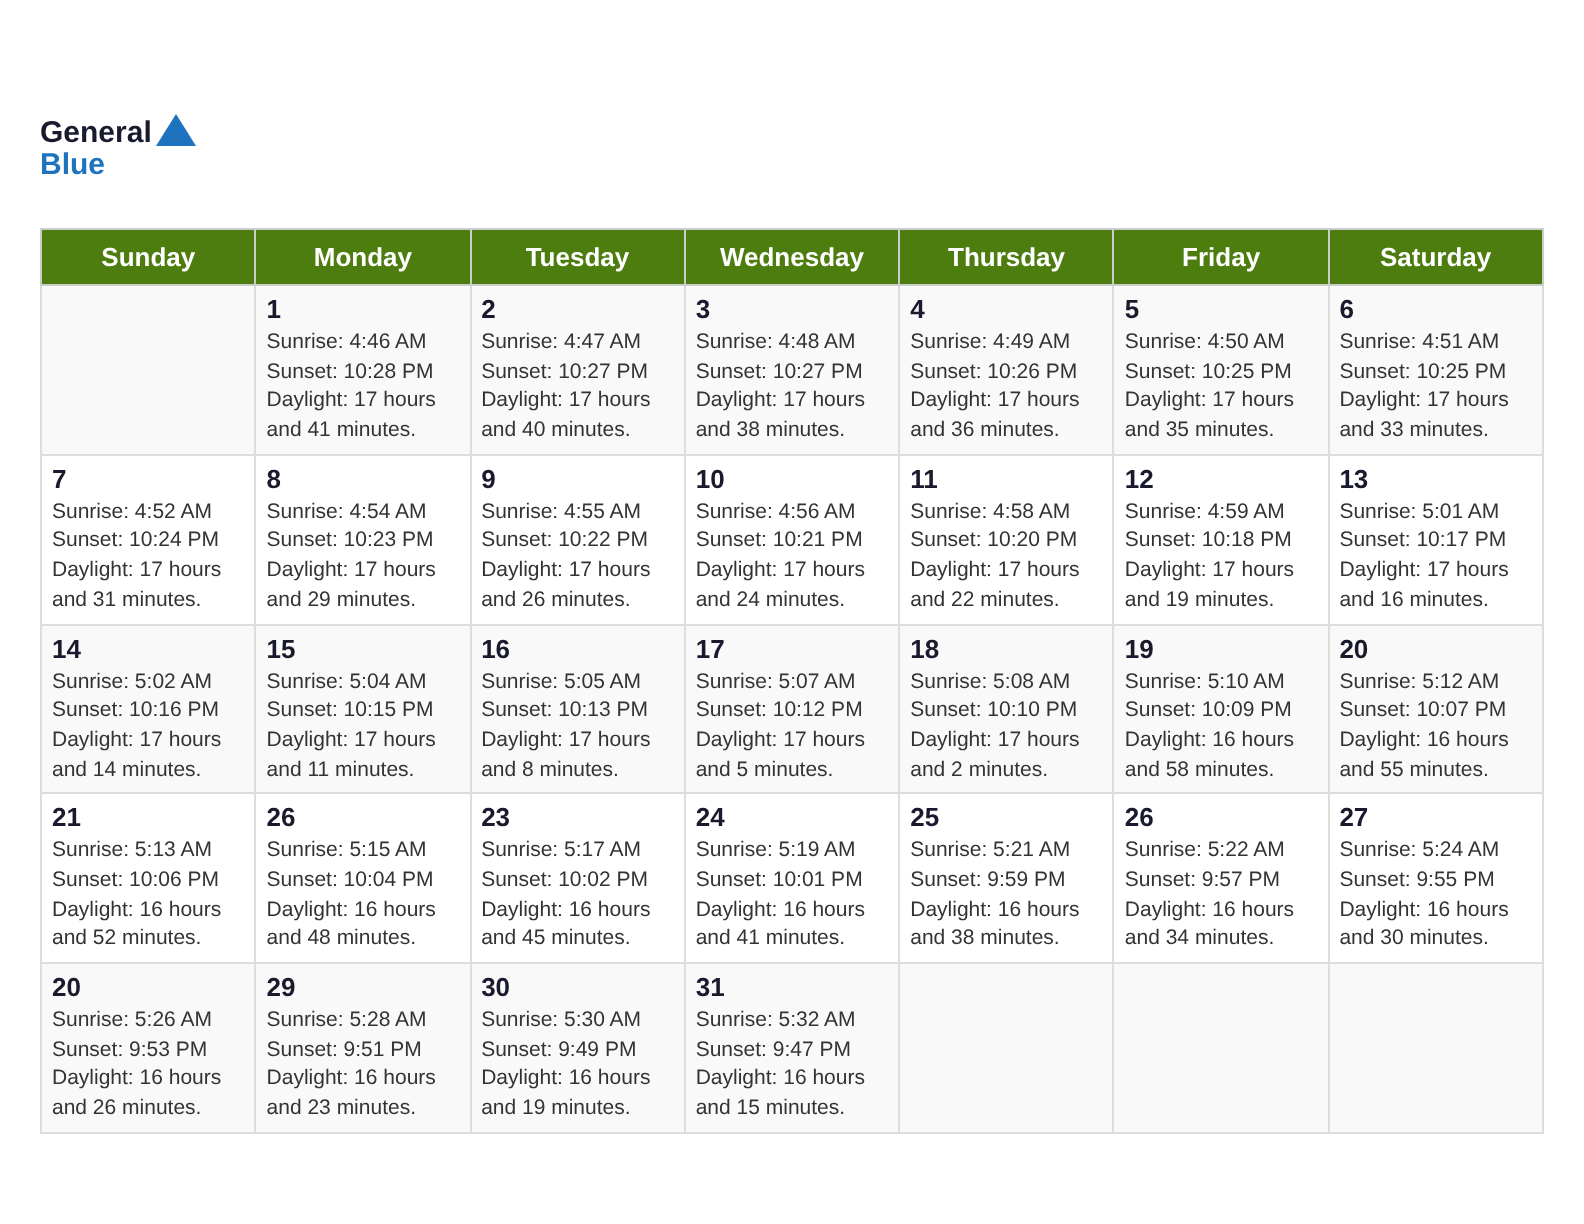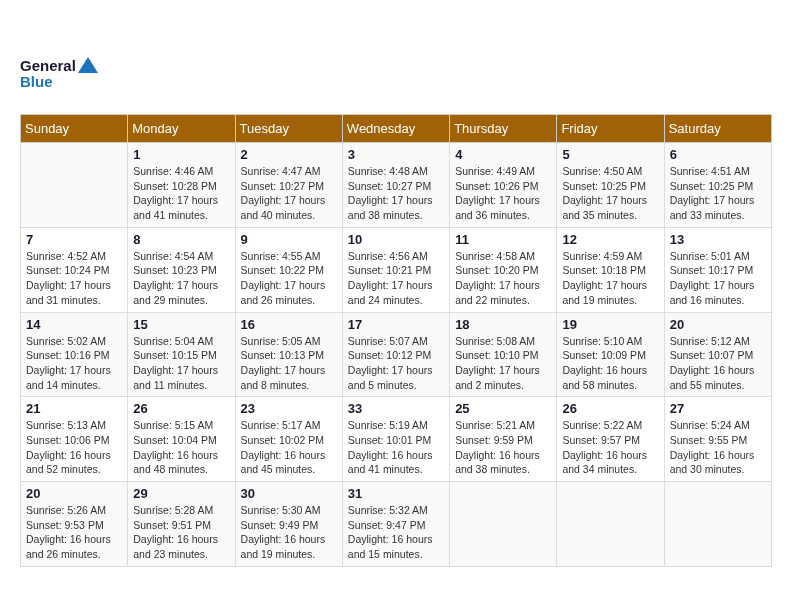--- a/index.html
+++ b/index.html
@@ -32,26 +32,26 @@
     .location {
       font-size: 16px;
       color: #555;
     }
     table {
       width: 100%;
       border-collapse: collapse;
       font-size: 11px;
     }
     thead tr th {
-      background-color: #a16207;
+      background-color: #4d7c0f;
       color: #fff;
       padding: 6px 4px;
-      text-align: left;
+      text-align: center;
       font-size: 13px;
-      font-weight: normal;
+      font-weight: bold;
       border: 1px solid #ccc;
     }
     tbody tr td {
       border: 1px solid #ddd;
       vertical-align: top;
       padding: 4px 5px;
       width: 107px;
       min-height: 80px;
     }
     tbody tr:nth-child(odd) td {
@@ -200,21 +200,21 @@
         </td>
         <td>
           <span class="day-number">26</span>
           <div class="day-info">Sunrise: 5:15 AM<br>Sunset: 10:04 PM<br>Daylight: 16 hours and 48 minutes.</div>
         </td>
         <td>
           <span class="day-number">23</span>
           <div class="day-info">Sunrise: 5:17 AM<br>Sunset: 10:02 PM<br>Daylight: 16 hours and 45 minutes.</div>
         </td>
         <td>
-          <span class="day-number">33</span>
+          <span class="day-number">24</span>
           <div class="day-info">Sunrise: 5:19 AM<br>Sunset: 10:01 PM<br>Daylight: 16 hours and 41 minutes.</div>
         </td>
         <td>
           <span class="day-number">25</span>
           <div class="day-info">Sunrise: 5:21 AM<br>Sunset: 9:59 PM<br>Daylight: 16 hours and 38 minutes.</div>
         </td>
         <td>
           <span class="day-number">26</span>
           <div class="day-info">Sunrise: 5:22 AM<br>Sunset: 9:57 PM<br>Daylight: 16 hours and 34 minutes.</div>
         </td>

